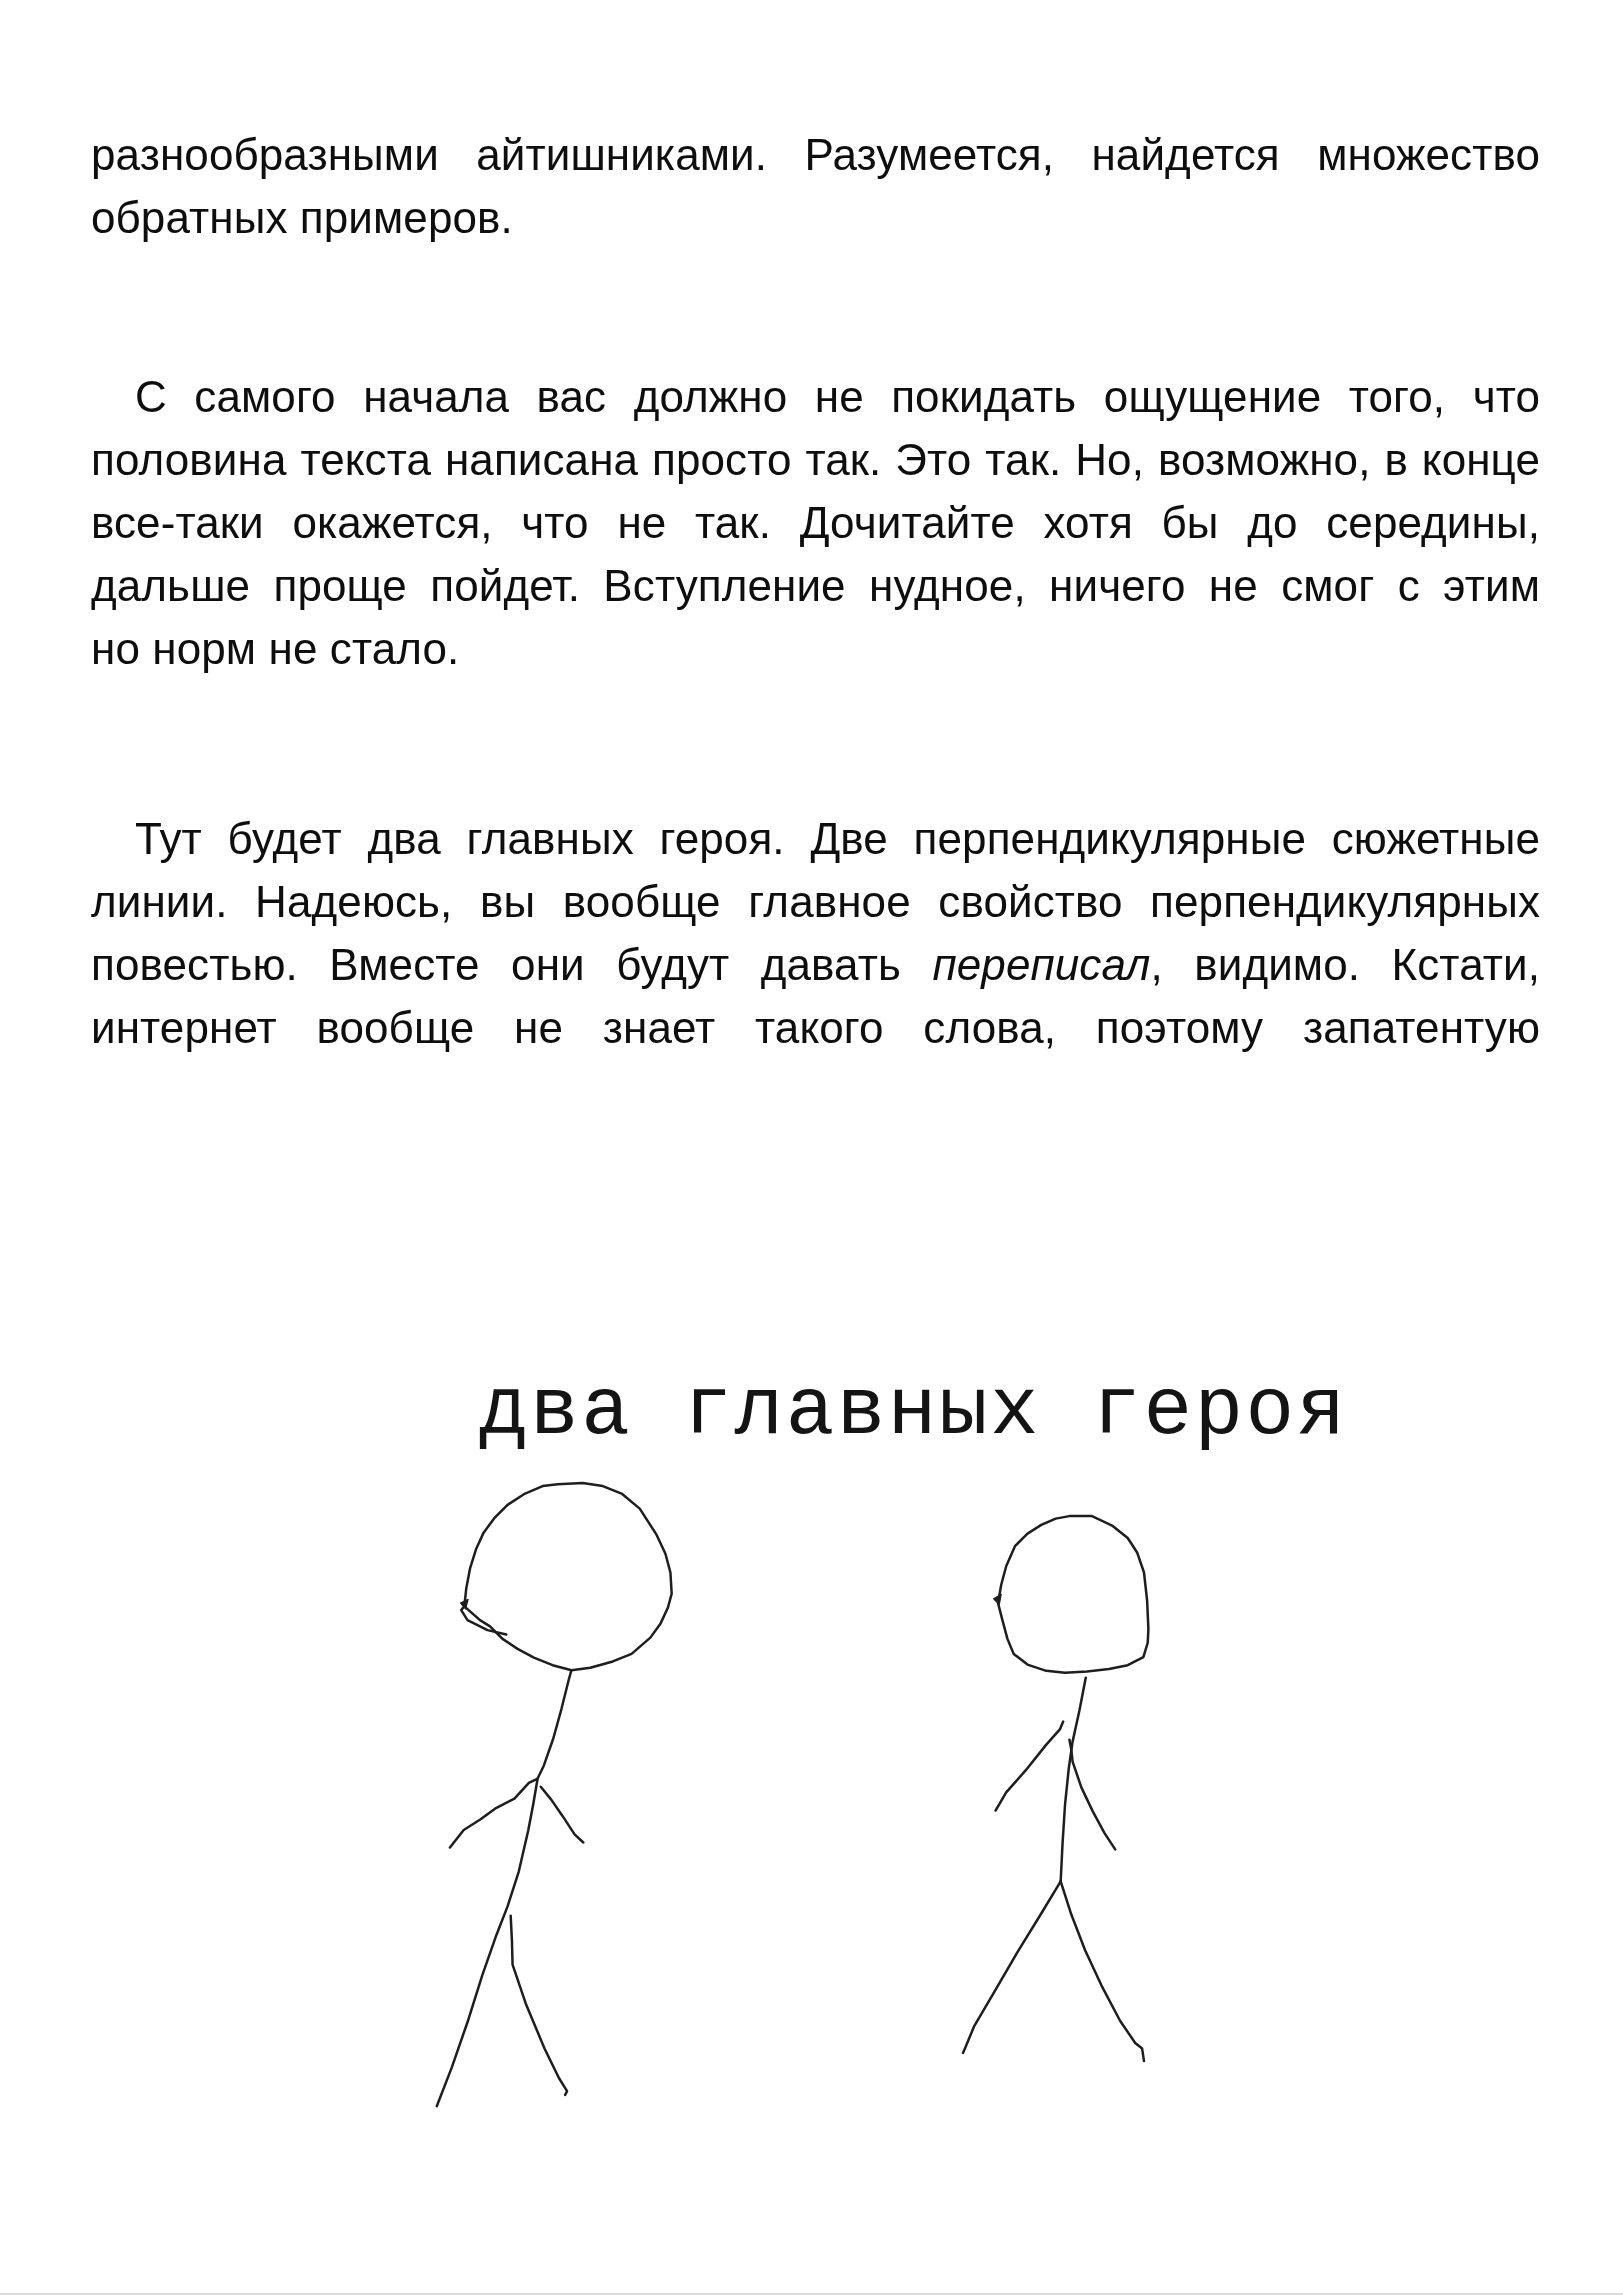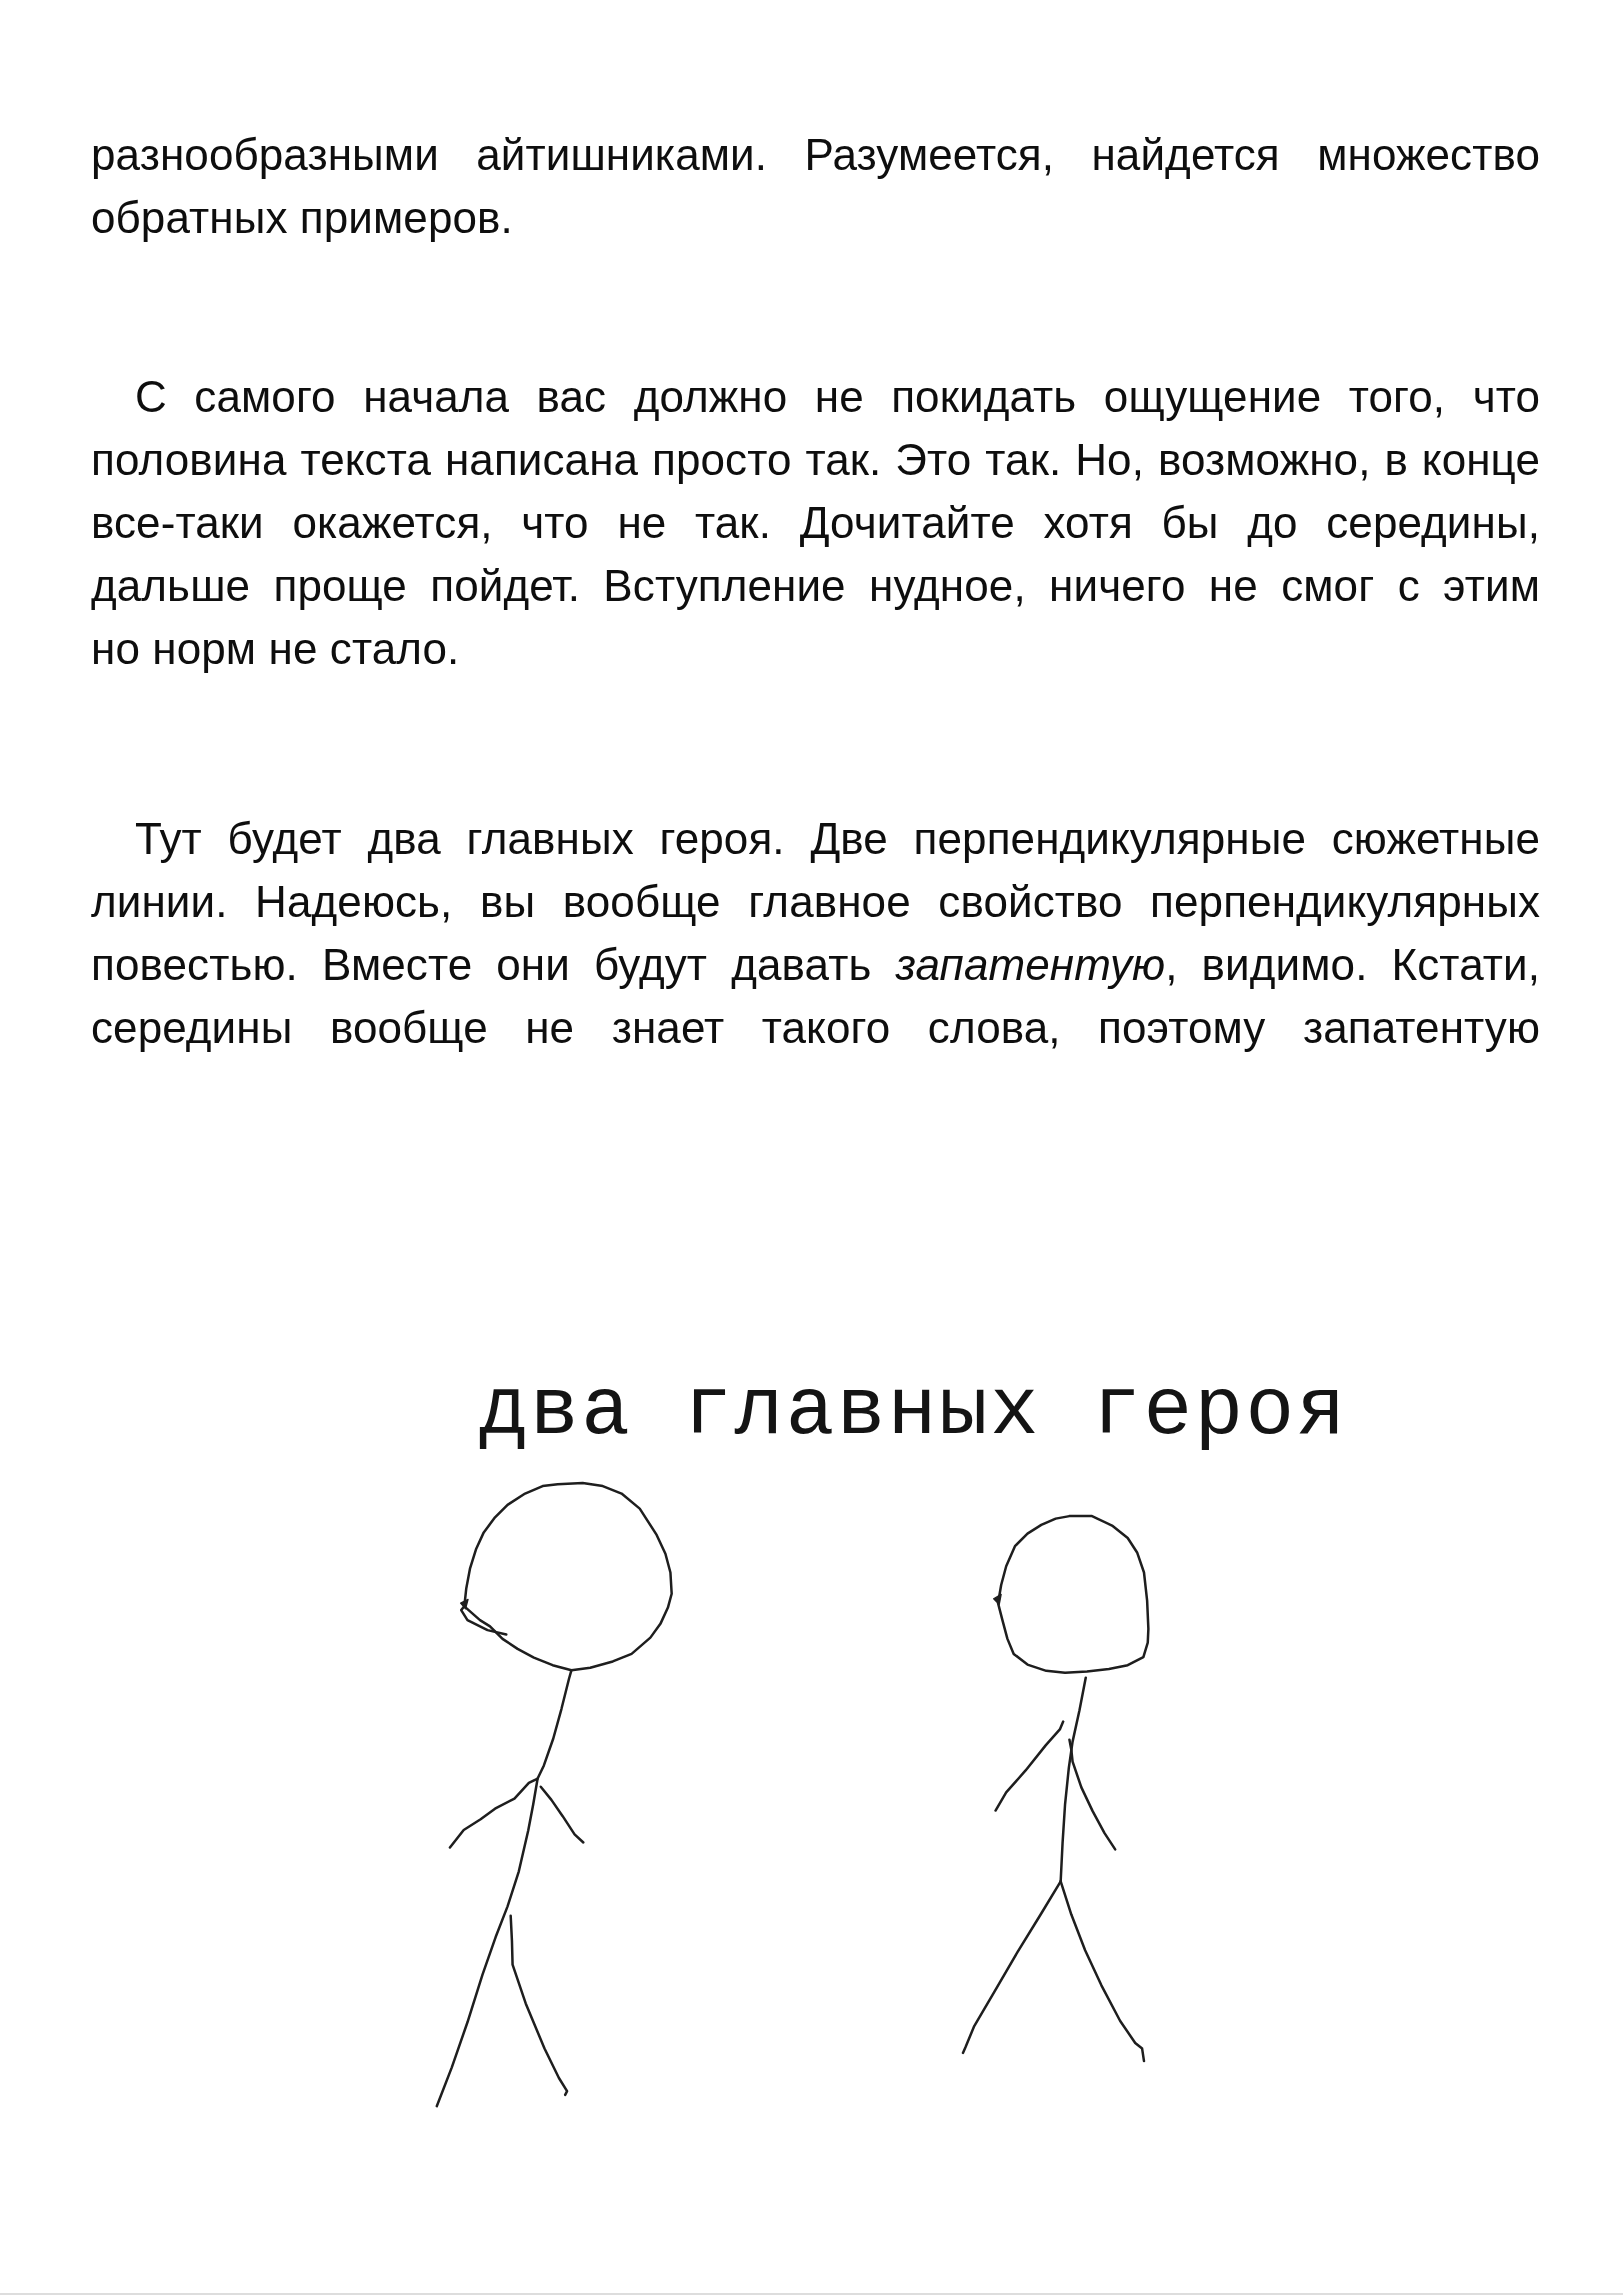--- a/index.html
+++ b/index.html
@@ -90,22 +90,22 @@
       <div class="para p2">
         <div class="line indent"><span>С самого начала вас должно не покидать ощущение того, что</span></div>
         <div class="line"><span>половина текста написана просто так. Это так. Но, возможно, в конце</span></div>
         <div class="line"><span>все-таки окажется, что не так. Дочитайте хотя бы до середины,</span></div>
         <div class="line"><span>дальше проще пойдет. Вступление нудное, ничего не смог с этим</span></div>
         <div class="line last"><span>но норм не стало.</span></div>
       </div>
       <div class="para p3">
         <div class="line indent"><span>Тут будет два главных героя. Две перпендикулярные сюжетные</span></div>
         <div class="line"><span>линии. Надеюсь, вы вообще главное свойство перпендикулярных</span></div>
-        <div class="line"><span>повестью. Вместе они будут давать </span><em>запатентую</em><span>, видимо. Кстати,</span></div>
-        <div class="line"><span>середины вообще не знает такого слова, поэтому запатентую</span></div>
+        <div class="line"><span>повестью. Вместе они будут давать </span><em>переписал</em><span>, видимо. Кстати,</span></div>
+        <div class="line"><span>интернет вообще не знает такого слова, поэтому запатентую</span></div>
       </div>
     </div>
 
   <figure style="margin:0">
     <div class="figure-caption">два главных героя</div>
 
     <svg class="drawing" viewBox="0 0 1320 1060" xmlns="http://www.w3.org/2000/svg">
 
       <g>
         <path d="M250,29 L290,27 L322,32 L352,44 L381,68 L408,110 L422,140 L430,170 L432,204 L426,226 L414,252 L398,274 L368,300 L338,312 L302,322 L272,326 L242,318 L212,306 L186,292 L162,276 L142,256 L126,246 L101,224 L104,196 L110,164 L120,132 L132,106 L150,82 L170,62 L198,44 L226,32 L250,29"></path>

